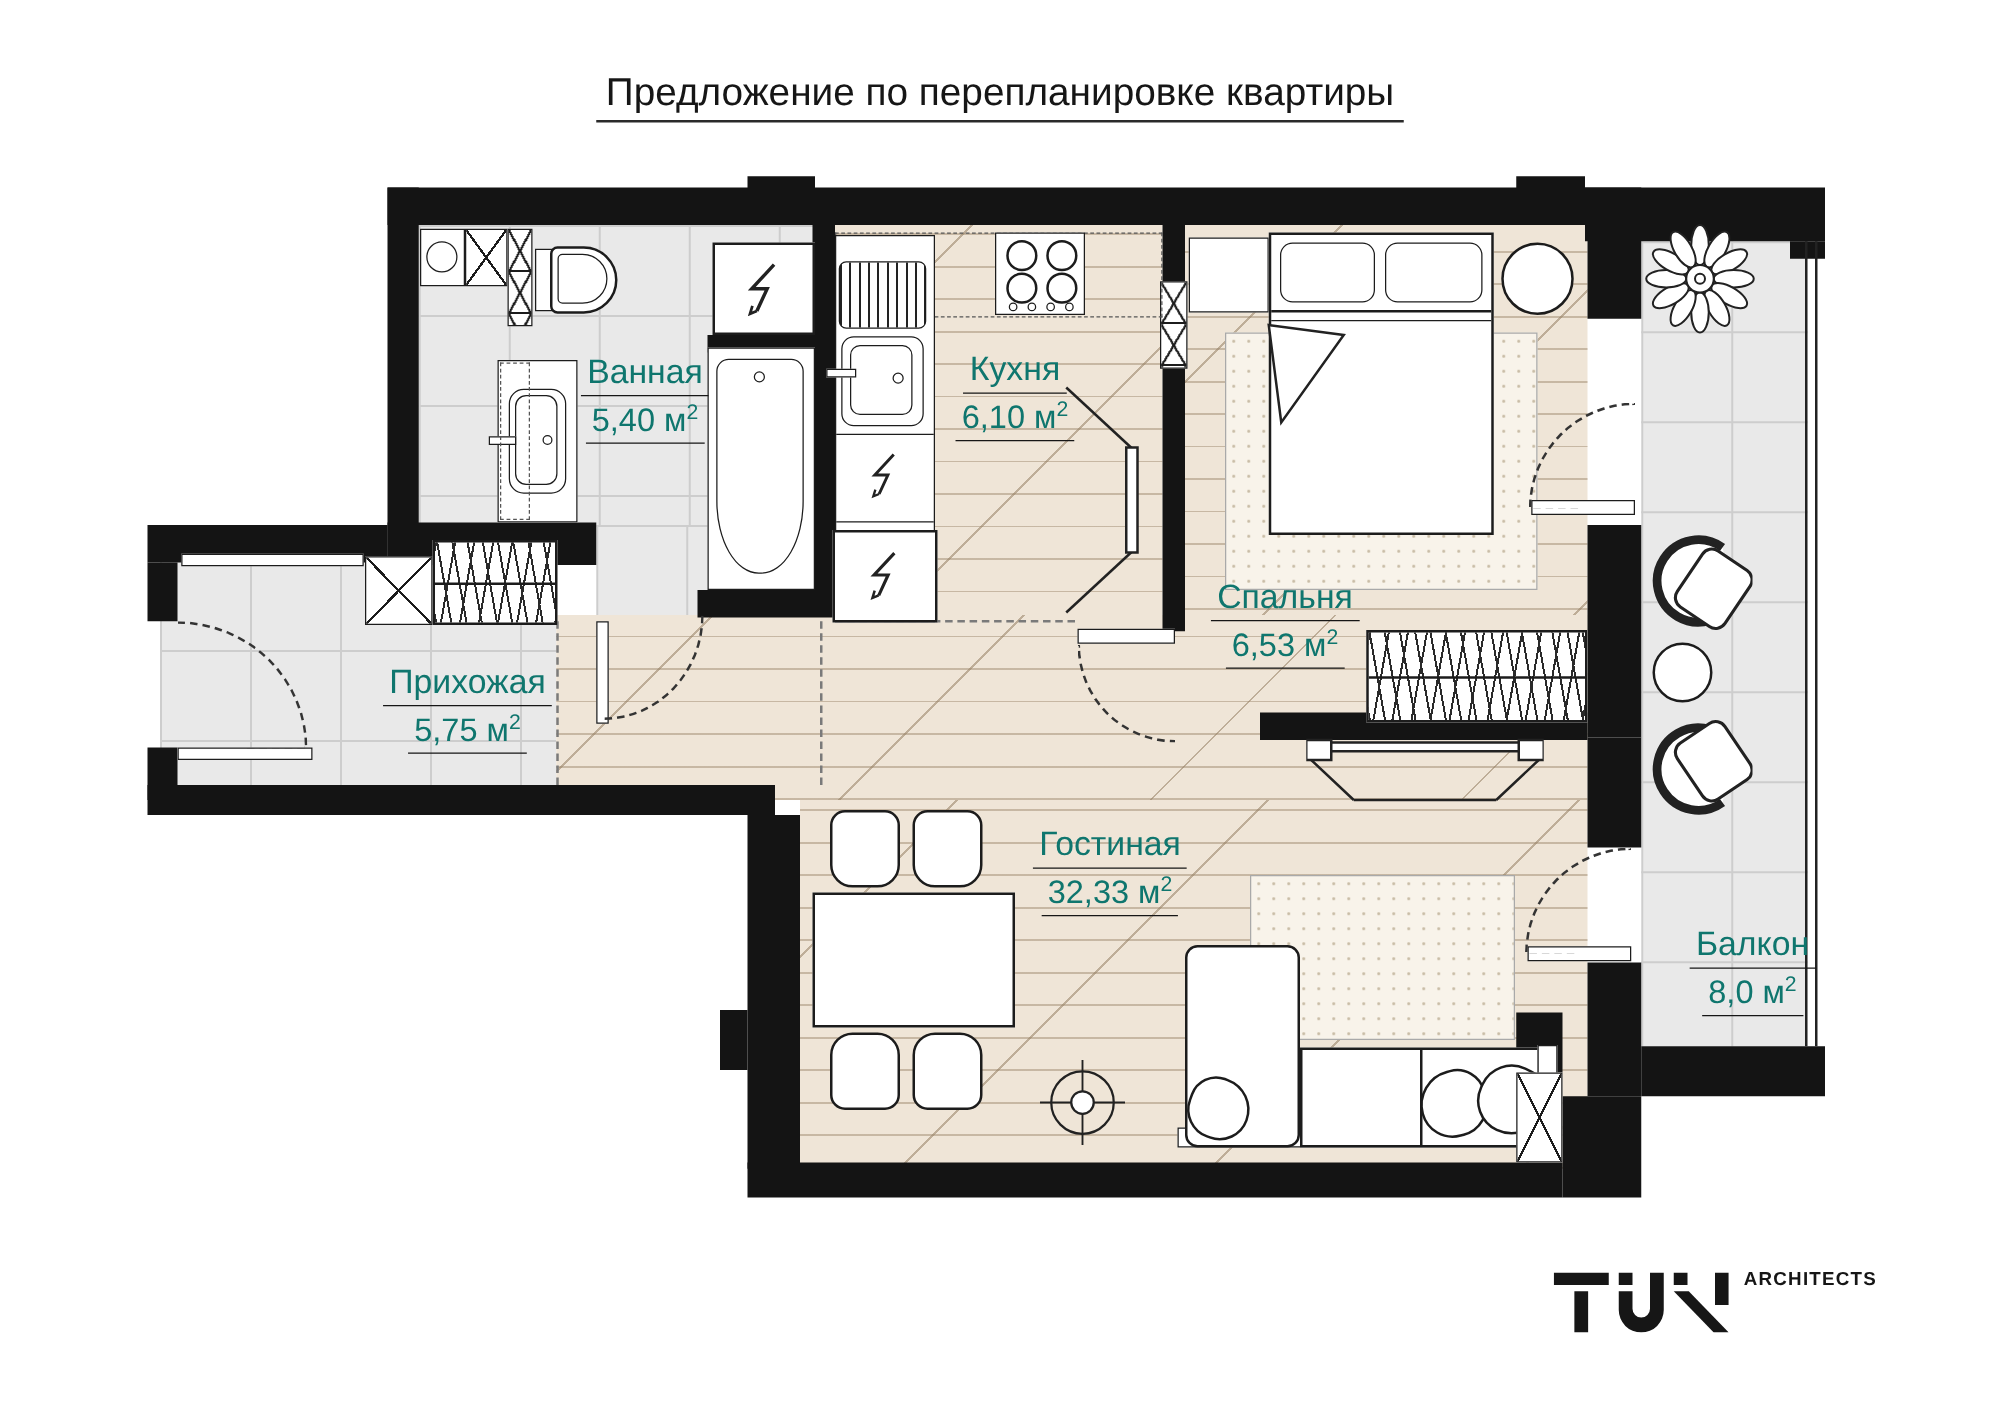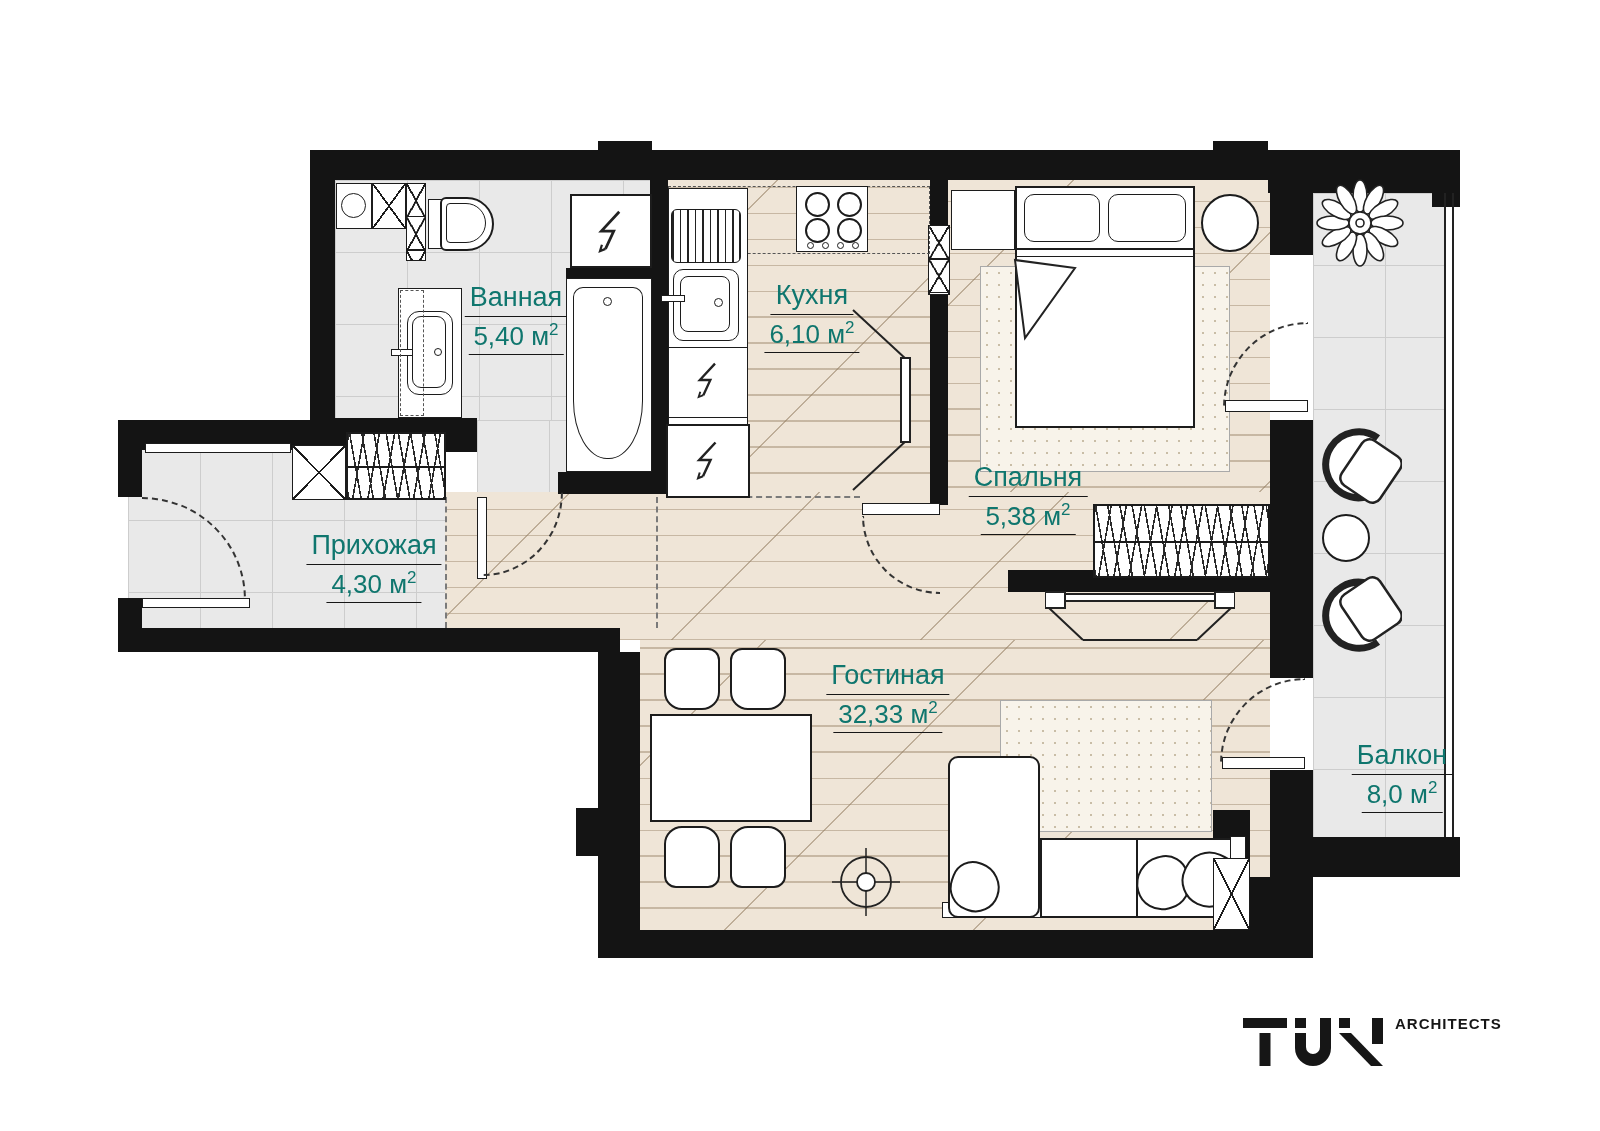--- a/index.html
+++ b/index.html
@@ -65,20 +65,21 @@
   .logo{position:absolute;left:1243px;top:1014px;width:250px;height:62px;}
   .logo-sub{position:absolute;left:152px;top:1px;font-size:15px;font-weight:bold;letter-spacing:1px;color:#161616;}
 
   svg{display:block;}
 </style>
 </head>
 <body>
 
 <div class="canvas">
 
+  <div class="title"><span>Предложение по перепланировке квартиры</span></div>
 
   <div class="tile" style="left:335px;top:180px;width:317px;height:240px;"></div>
   <div class="tile" style="left:477px;top:420px;width:175px;height:72px;"></div>
   <div class="tile" style="left:128px;top:448px;width:317px;height:182px;"></div>
   <div class="tile" style="left:1313px;top:193px;width:133px;height:644px;"></div>
   <div class="wood" style="left:652px;top:180px;width:278px;height:320px;"></div>
   <div class="wood" style="left:948px;top:180px;width:322px;height:412px;"></div>
   <div class="wood" style="left:445px;top:492px;width:825px;height:148px;"></div>
   <div class="wood" style="left:640px;top:640px;width:630px;height:295px;"></div>
 
@@ -282,25 +283,25 @@
   <div class="room-label" style="left:516px;top:282px;">
     <span class="rl-name">Ванная</span><br>
     <span class="rl-area"><span>5,40 м</span><sup>2</sup></span>
   </div>
   <div class="room-label" style="left:812px;top:280px;">
     <span class="rl-name">Кухня</span><br>
     <span class="rl-area"><span>6,10 м</span><sup>2</sup></span>
   </div>
   <div class="room-label" style="left:1028px;top:462px;">
     <span class="rl-name">Спальня</span><br>
-    <span class="rl-area"><span>5,38 м</span><sup>2</sup></span>
+    <span class="rl-area"><span>6,53 м</span><sup>2</sup></span>
   </div>
   <div class="room-label" style="left:374px;top:530px;">
     <span class="rl-name">Прихожая</span><br>
-    <span class="rl-area"><span>4,30 м</span><sup>2</sup></span>
+    <span class="rl-area"><span>5,75 м</span><sup>2</sup></span>
   </div>
   <div class="room-label" style="left:888px;top:660px;">
     <span class="rl-name">Гостиная</span><br>
     <span class="rl-area"><span>32,33 м</span><sup>2</sup></span>
   </div>
   <div class="room-label" style="left:1402px;top:740px;">
     <span class="rl-name">Балкон</span><br>
     <span class="rl-area"><span>8,0 м</span><sup>2</sup></span>
   </div>
 

